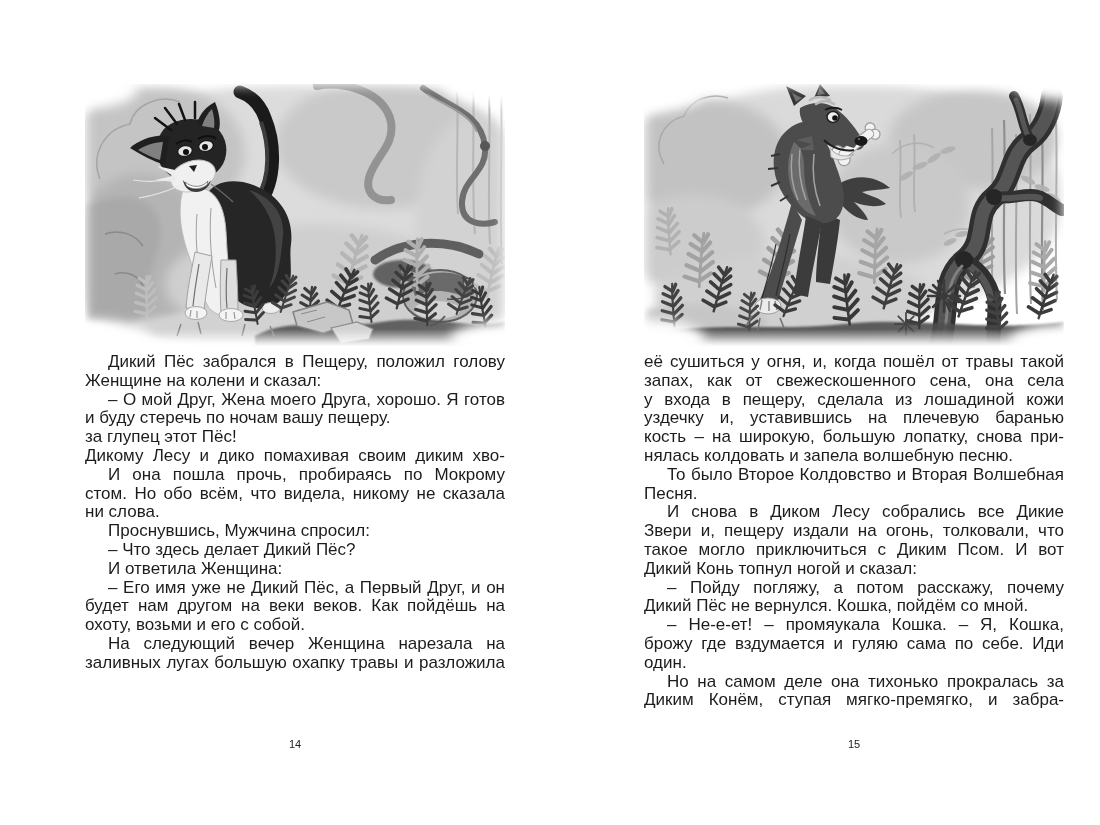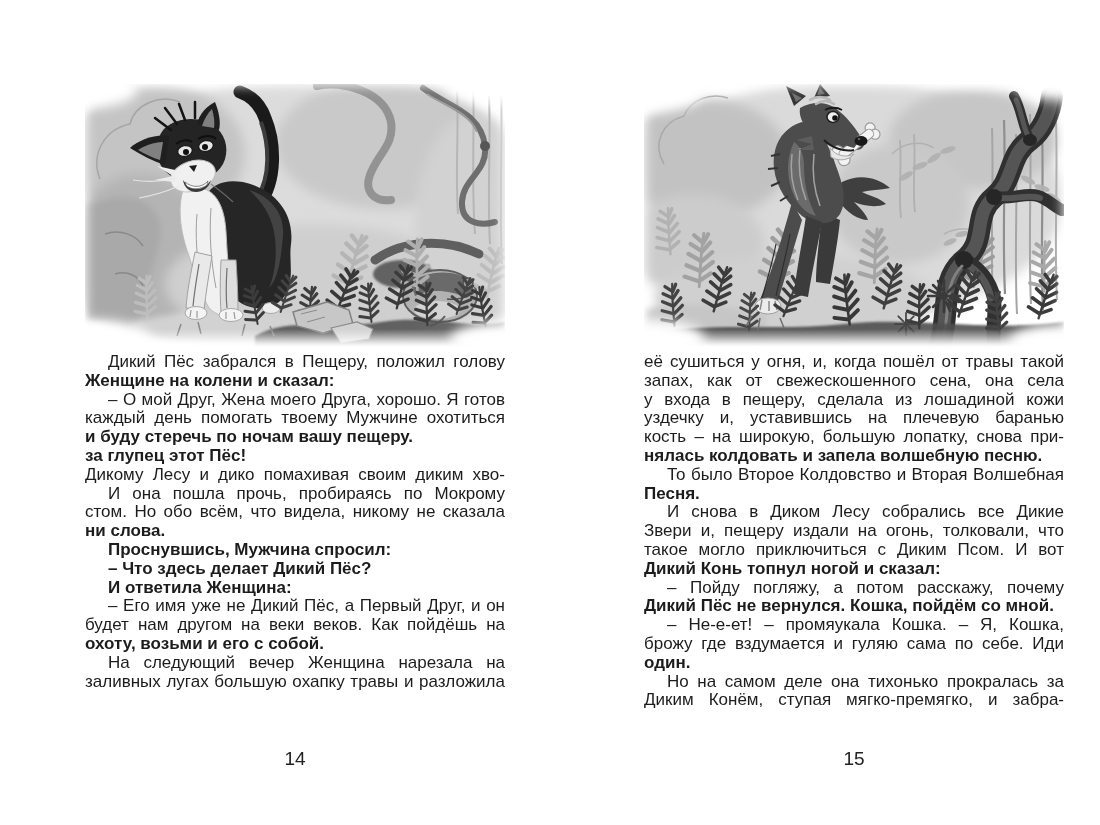--- a/index.html
+++ b/index.html
@@ -6,23 +6,23 @@
   .canvas{position:relative;width:1100px;height:825px;background:#fff;overflow:hidden;
           font-family:"Liberation Sans",sans-serif;color:#1c1c1c;}
   .col{position:absolute;top:84px;width:420px;height:720px;}
   .col.left{left:85px;}
   .col.right{left:644px;}
   .illus{position:absolute;top:0;left:0;width:420px;height:263px;}
   .textblock{position:absolute;top:269px;left:0;width:420px;}
   .ln{display:block;height:18.8px;line-height:18.8px;font-size:17px;
       text-align:justify;text-align-last:justify;white-space:normal;overflow:visible;}
   .ln.ind{text-indent:23px;}
-  .ln.end{text-align:right;text-align-last:left;font-weight:bold;}
+  .ln.end{text-align:right;text-align-last:left;}
   .pagenum{position:absolute;top:654px;left:0;width:420px;text-align:center;
-           font-size:19px;color:#222;margin-top:10px;}
+           font-size:11px;color:#222;}
 </style>
 </head>
 <body>
 
 <div class="canvas">
 
   <section class="col left">
 
     <svg class="illus" viewBox="0 0 420 263" xmlns="http://www.w3.org/2000/svg">
       <defs>
@@ -154,21 +154,20 @@
         </g>
         <rect x="-16" y="-16" width="452" height="295" fill="none" stroke="#fff" stroke-width="34" filter="url(#bL6)"></rect>
         <rect y="245" width="420" height="18" fill="url(#fadeL)"></rect>
       </g>
     </svg>
 
     <div class="textblock">
       <div class="ln ind">Дикий Пёс забрался в Пещеру, положил голову</div>
       <div class="ln end">Женщине на колени и сказал:</div>
       <div class="ln ind">– О мой Друг, Жена моего Друга, хорошо. Я готов</div>
-      <div class="ln">каждый день помогать твоему Мужчине охотиться</div>
       <div class="ln end">и буду стеречь по ночам вашу пещеру.</div>
       <div class="ln end">за глупец этот Пёс!</div>
       <div class="ln">Дикому Лесу и дико помахивая своим диким хво-</div>
       <div class="ln ind">И она пошла прочь, пробираясь по Мокрому</div>
       <div class="ln">стом. Но обо всём, что видела, никому не сказала</div>
       <div class="ln end">ни слова.</div>
       <div class="ln ind end">Проснувшись, Мужчина спросил:</div>
       <div class="ln ind end">– Что здесь делает Дикий Пёс?</div>
       <div class="ln ind end">И ответила Женщина:</div>
       <div class="ln ind">– Его имя уже не Дикий Пёс, а Первый Друг, и он</div>

